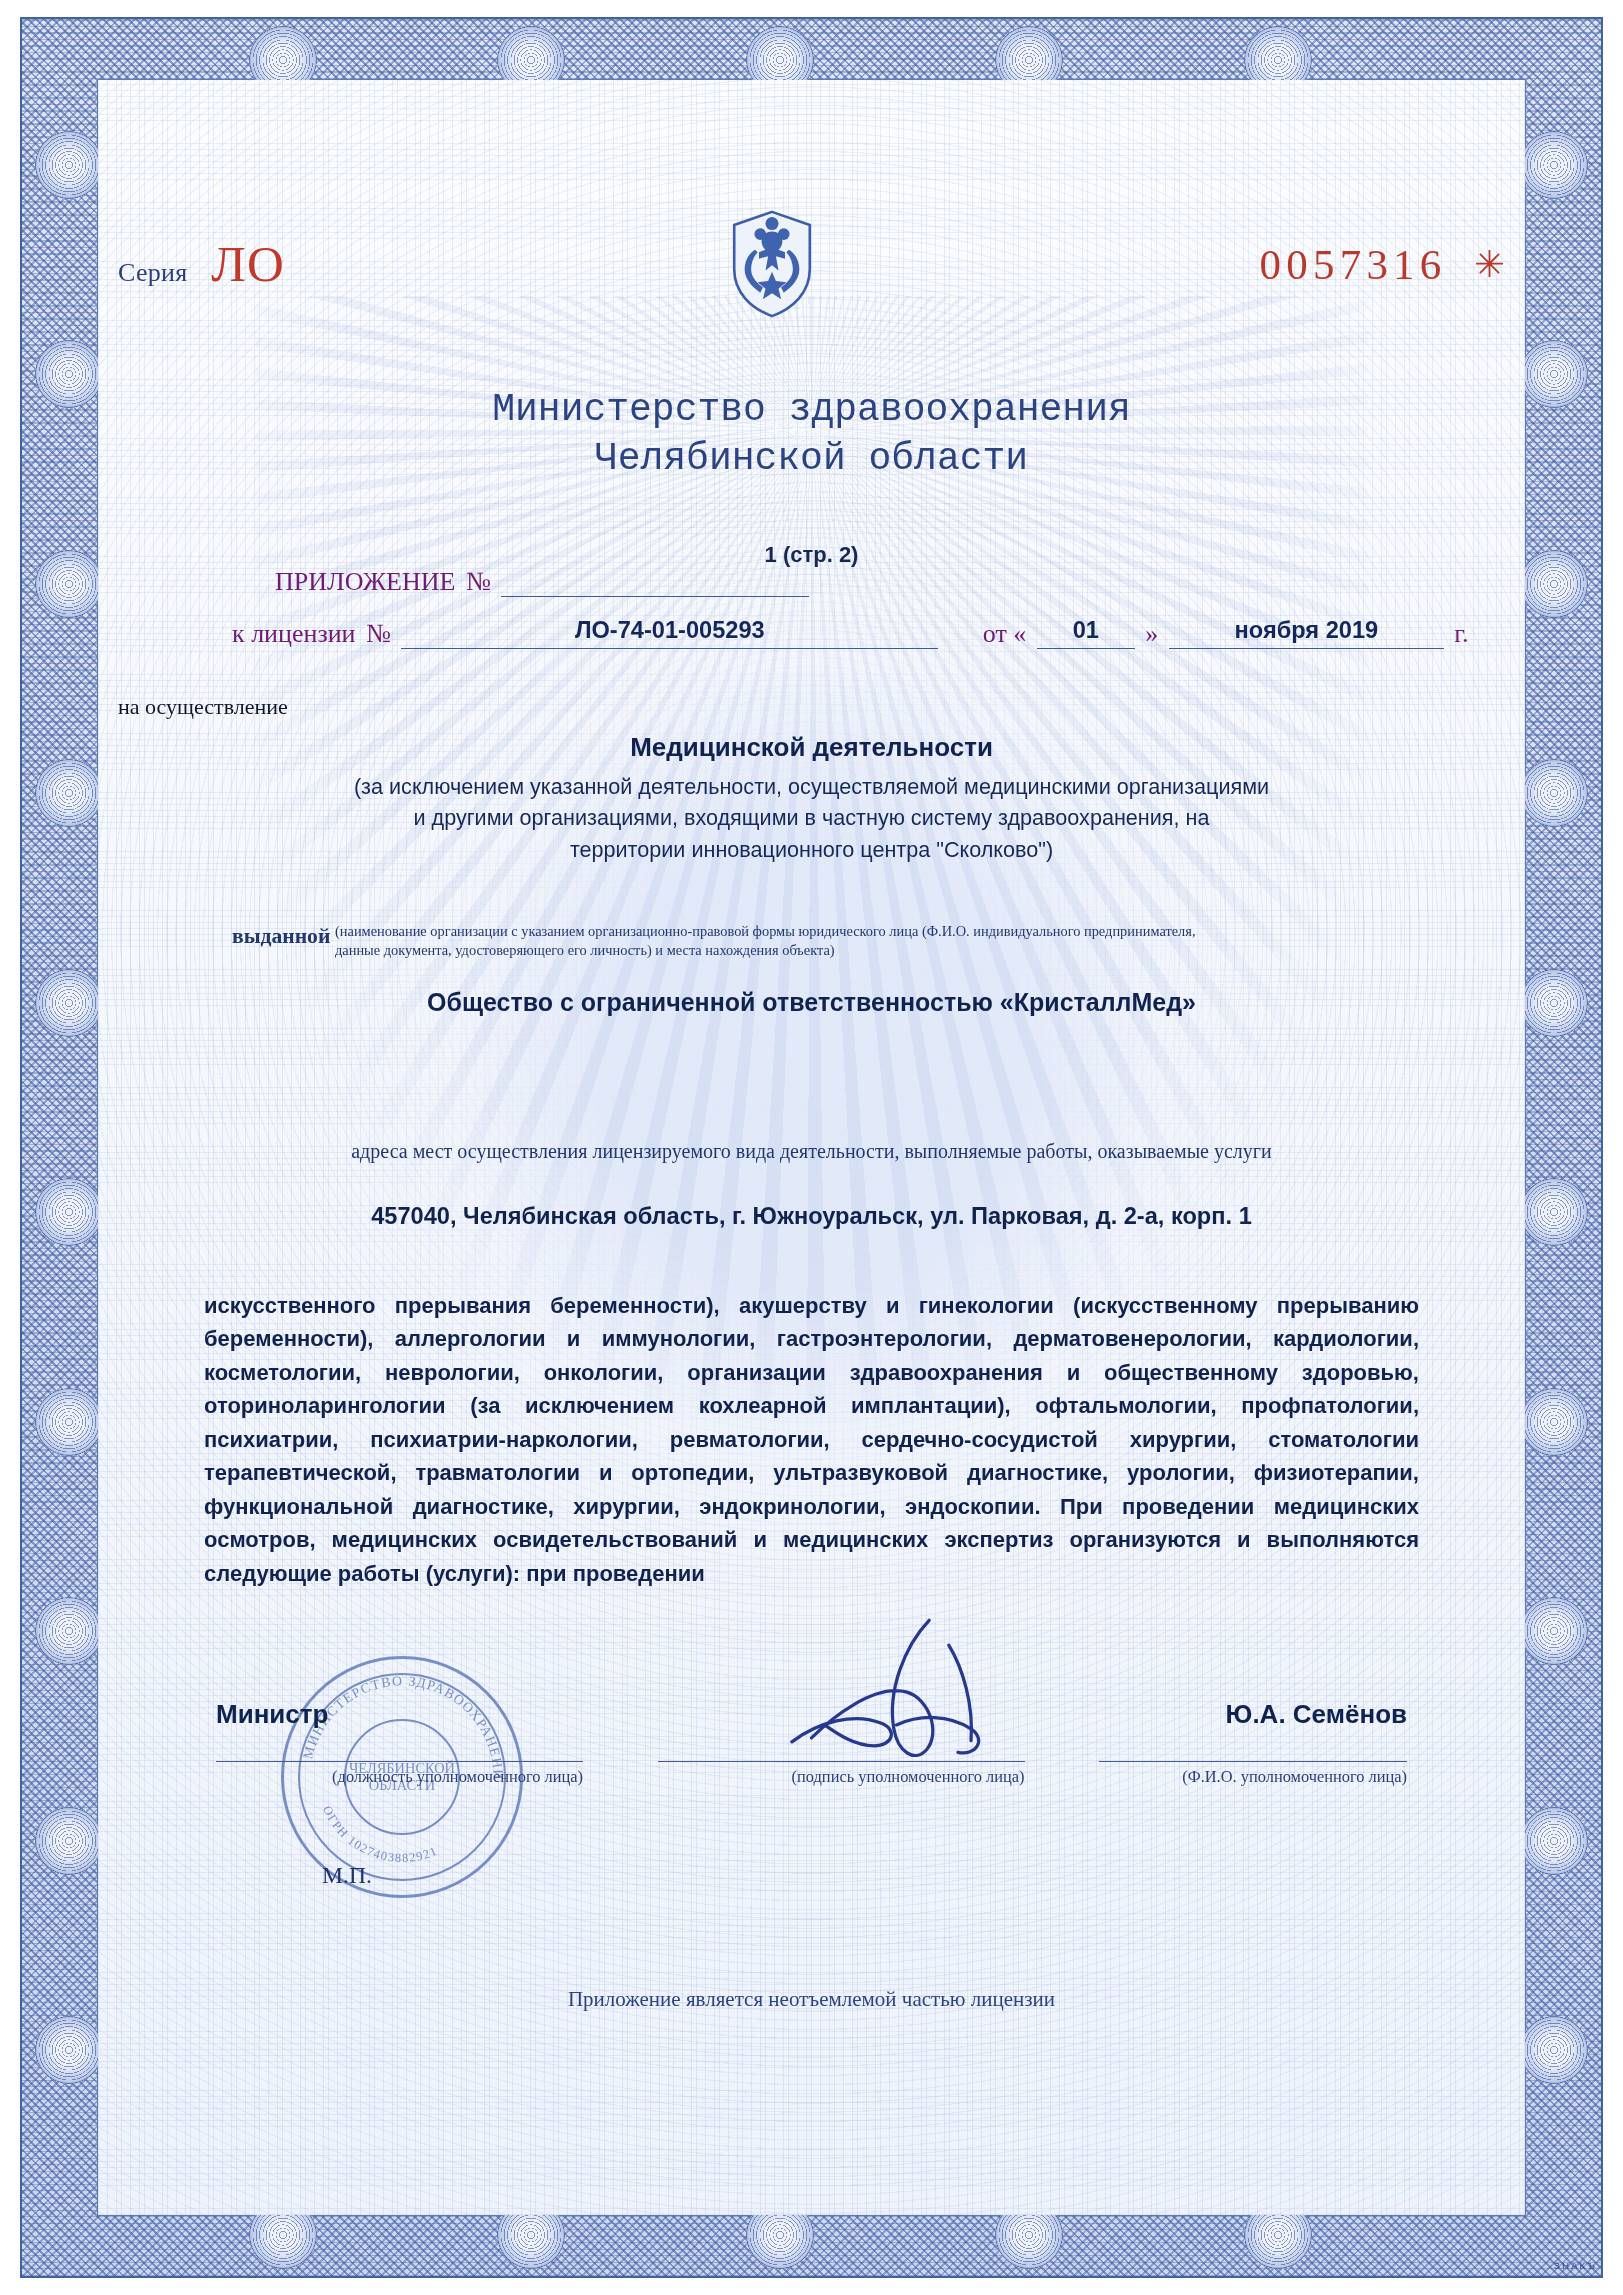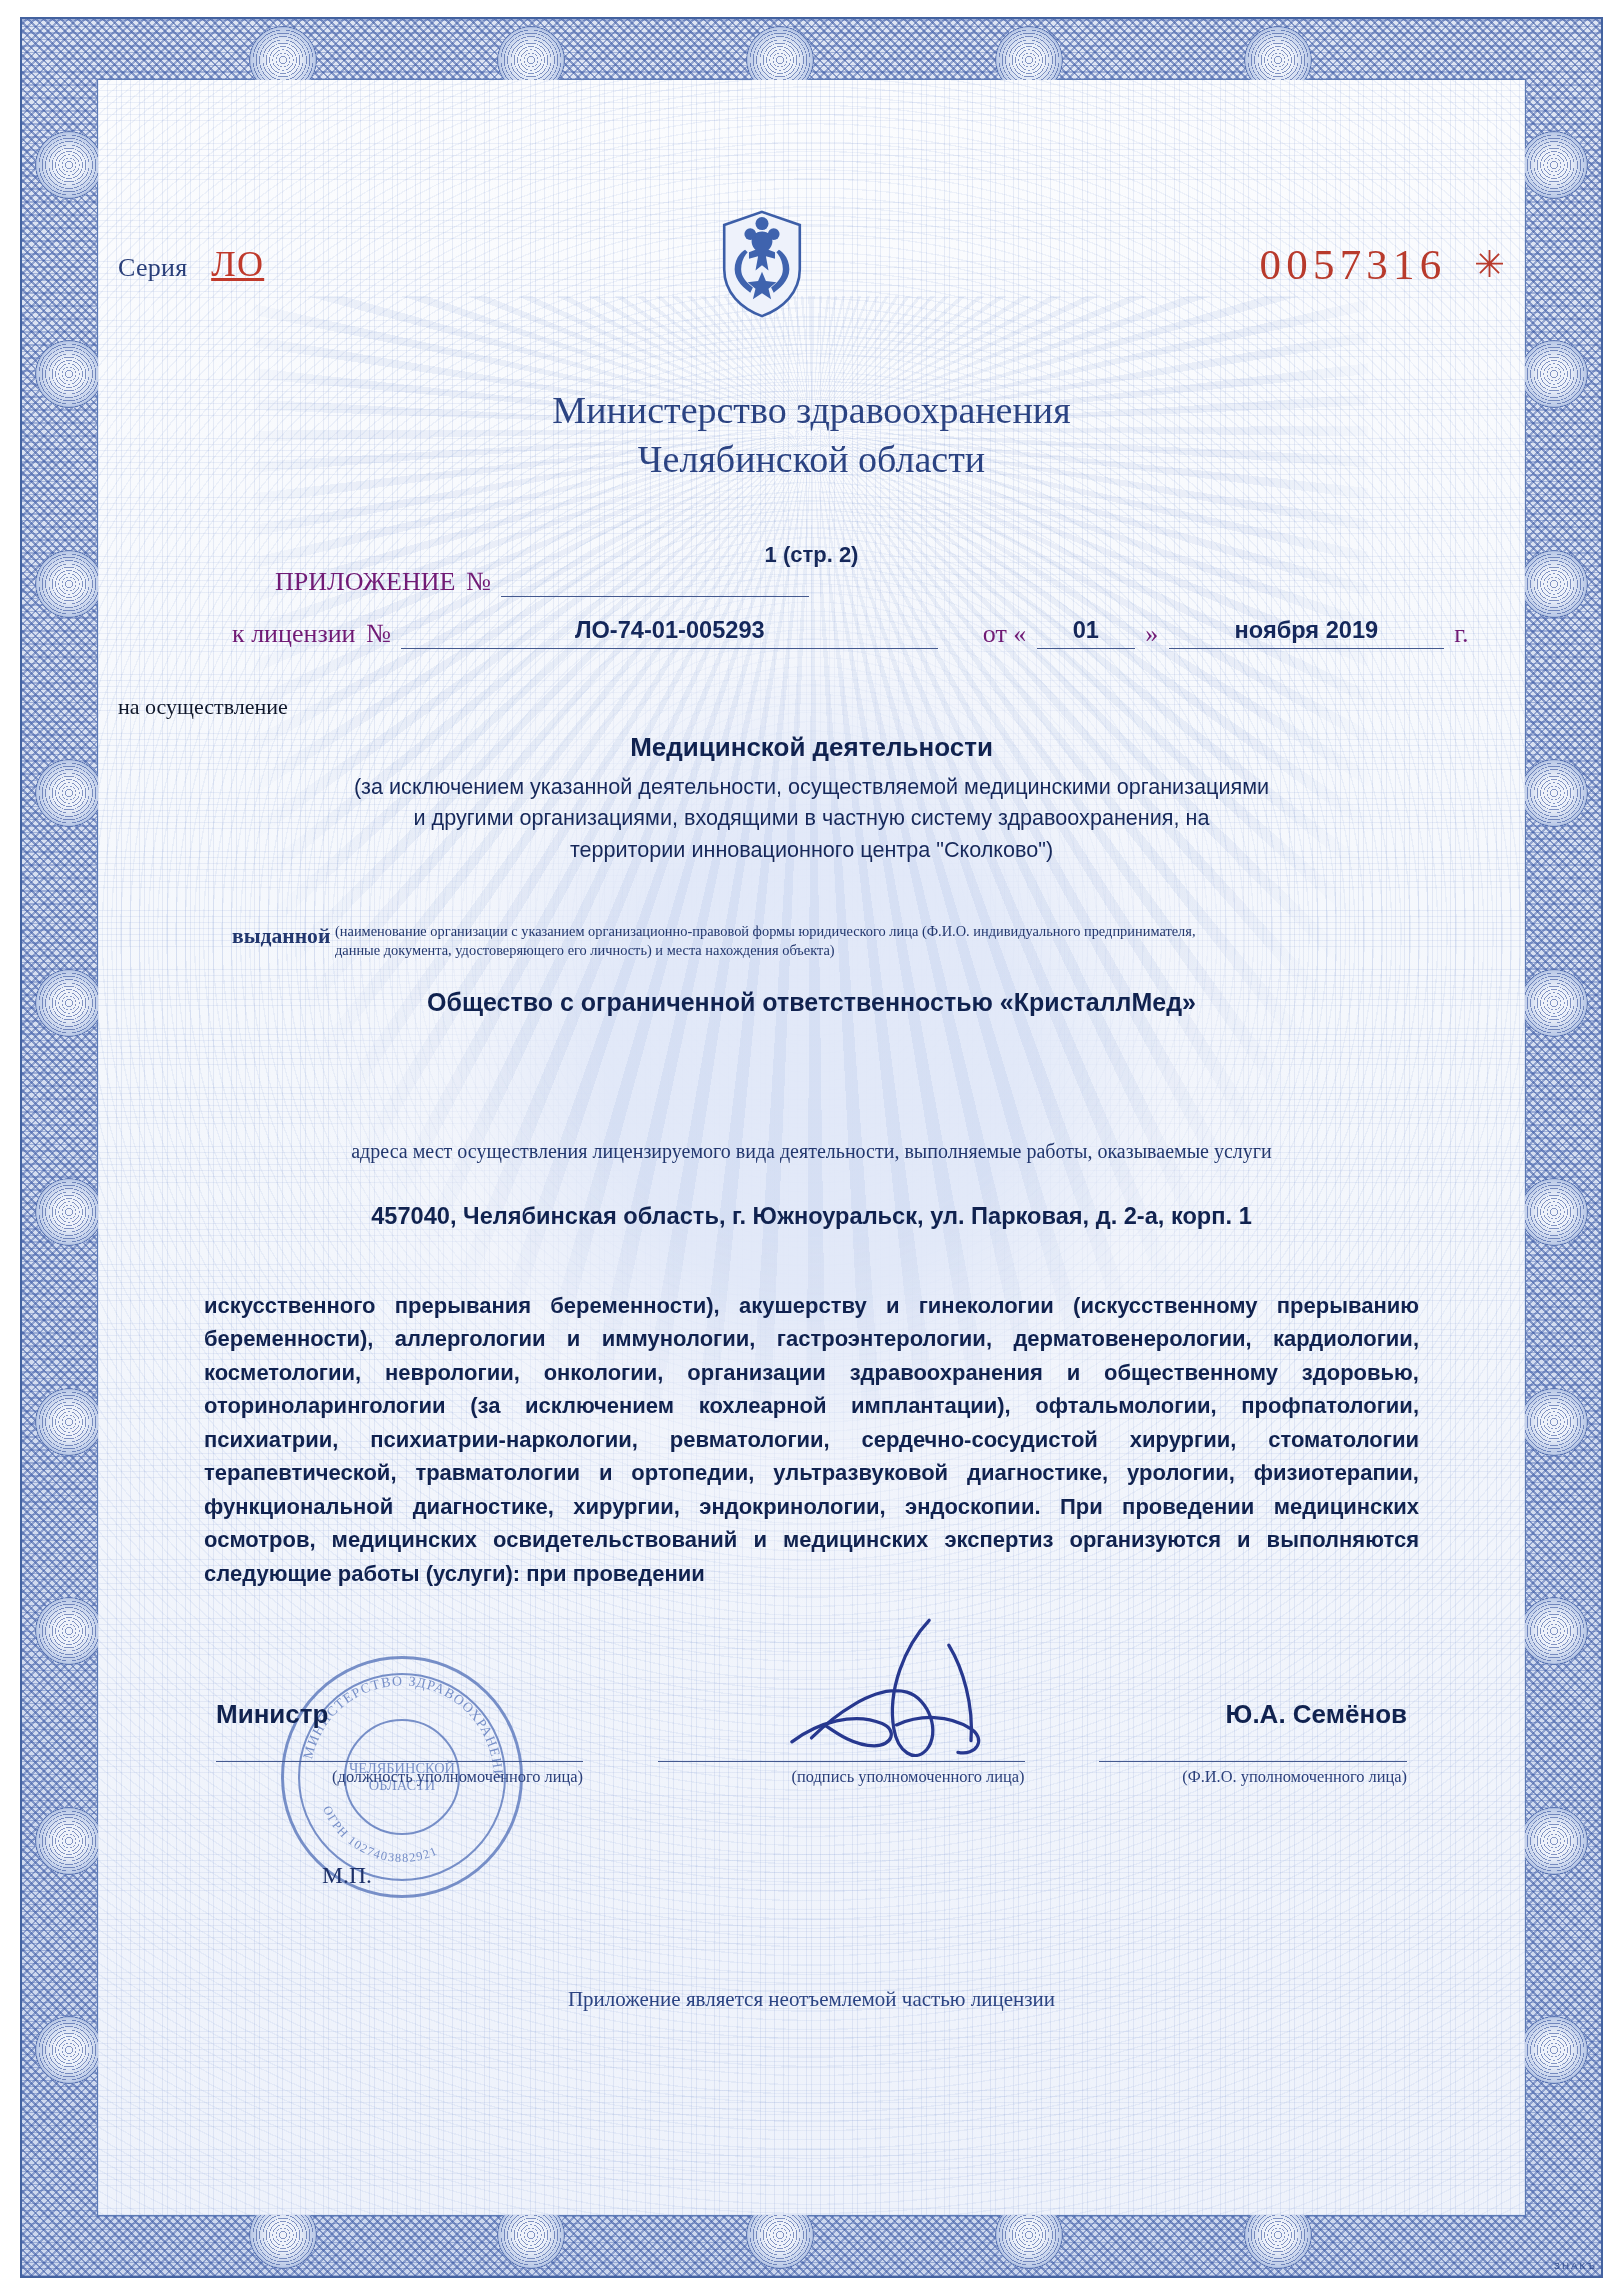--- a/index.html
+++ b/index.html
@@ -91,24 +91,23 @@
   }
   .series-wrap { display: flex; align-items: baseline; gap: 23.6px; }
   .series-label {
     font-family: "Liberation Serif", serif;
     font-size: 26px;
     color: #2a3f7a;
     letter-spacing: 0.3px;
   }
   .series-value {
     font-family: "Liberation Serif", serif;
-    font-size: 36px;
+    font-size: 51px;
     color: #c0392b;
     letter-spacing: 1.3px;
-    text-decoration: underline;
   }
   .coat {
     width: 86px; height: 110px;
     position: relative;
   }
   .coat svg { display:block; }
   .number-wrap { display: flex; align-items: center; gap: 27.5px; }
   .doc-number {
     font-family: "Liberation Serif", serif;
     font-size: 43px;
@@ -118,21 +117,21 @@
   .star {
     font-size: 37px;
     color: #b83a2c;
     line-height: 1;
   }
 
   .ministry {
     position: absolute;
     left: 118px; right: 118px; top: 386px;
     text-align: center;
-    font-family: Liberation Serif, serif;
+    font-family: Liberation Mono, monospace;
     font-size: 38px;
     line-height: 1.28;
     color: #2b4382;
   }
 
   .appendix-no {
     position: absolute;
     left: 0; right: 0; top: 542px;
     text-align: center;
     font-size: 22px;

